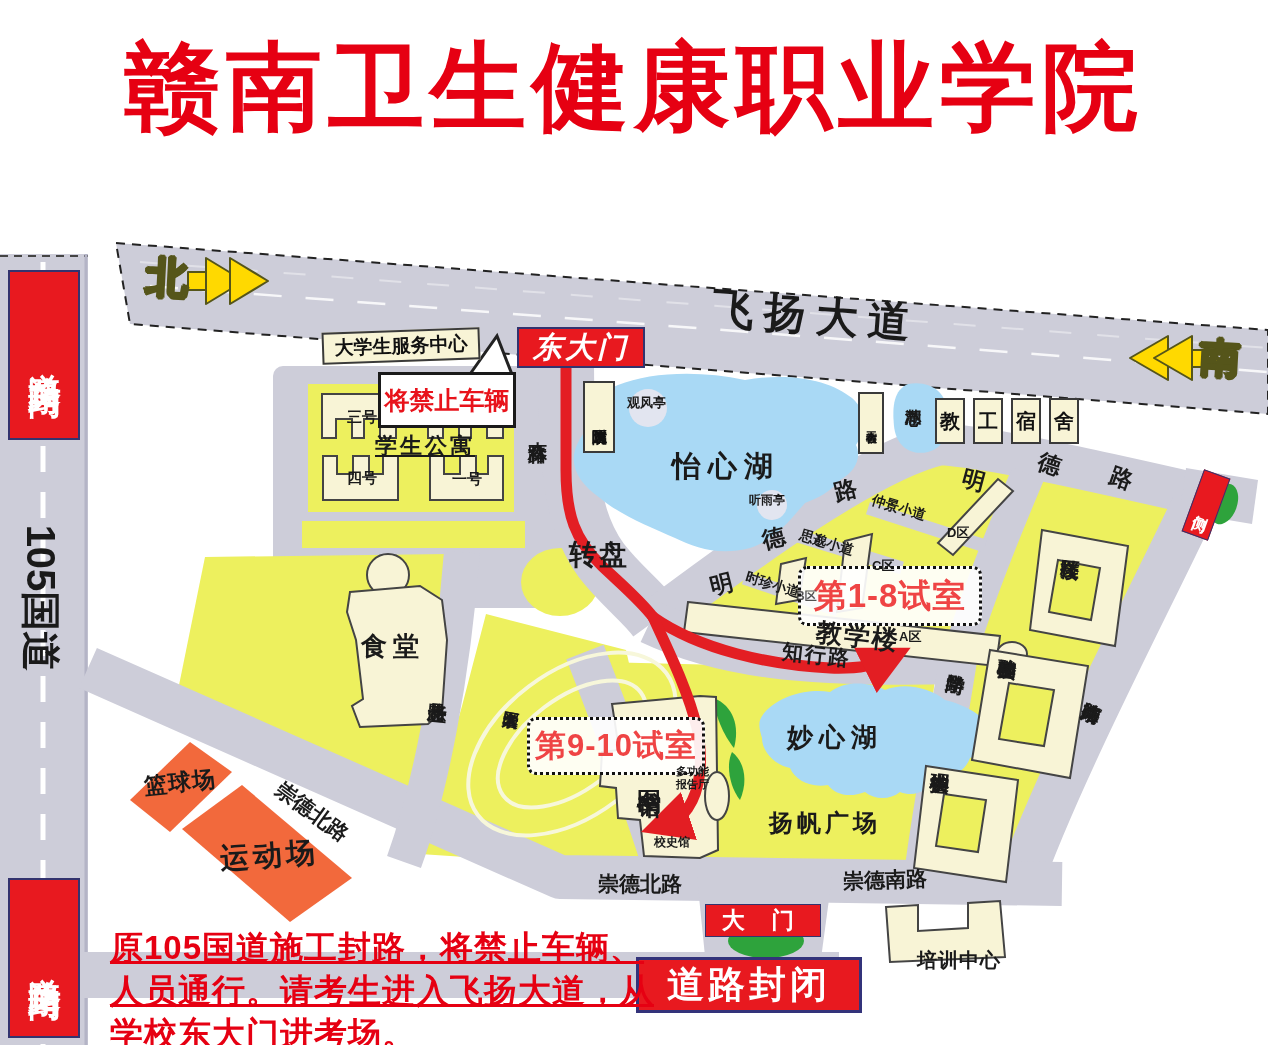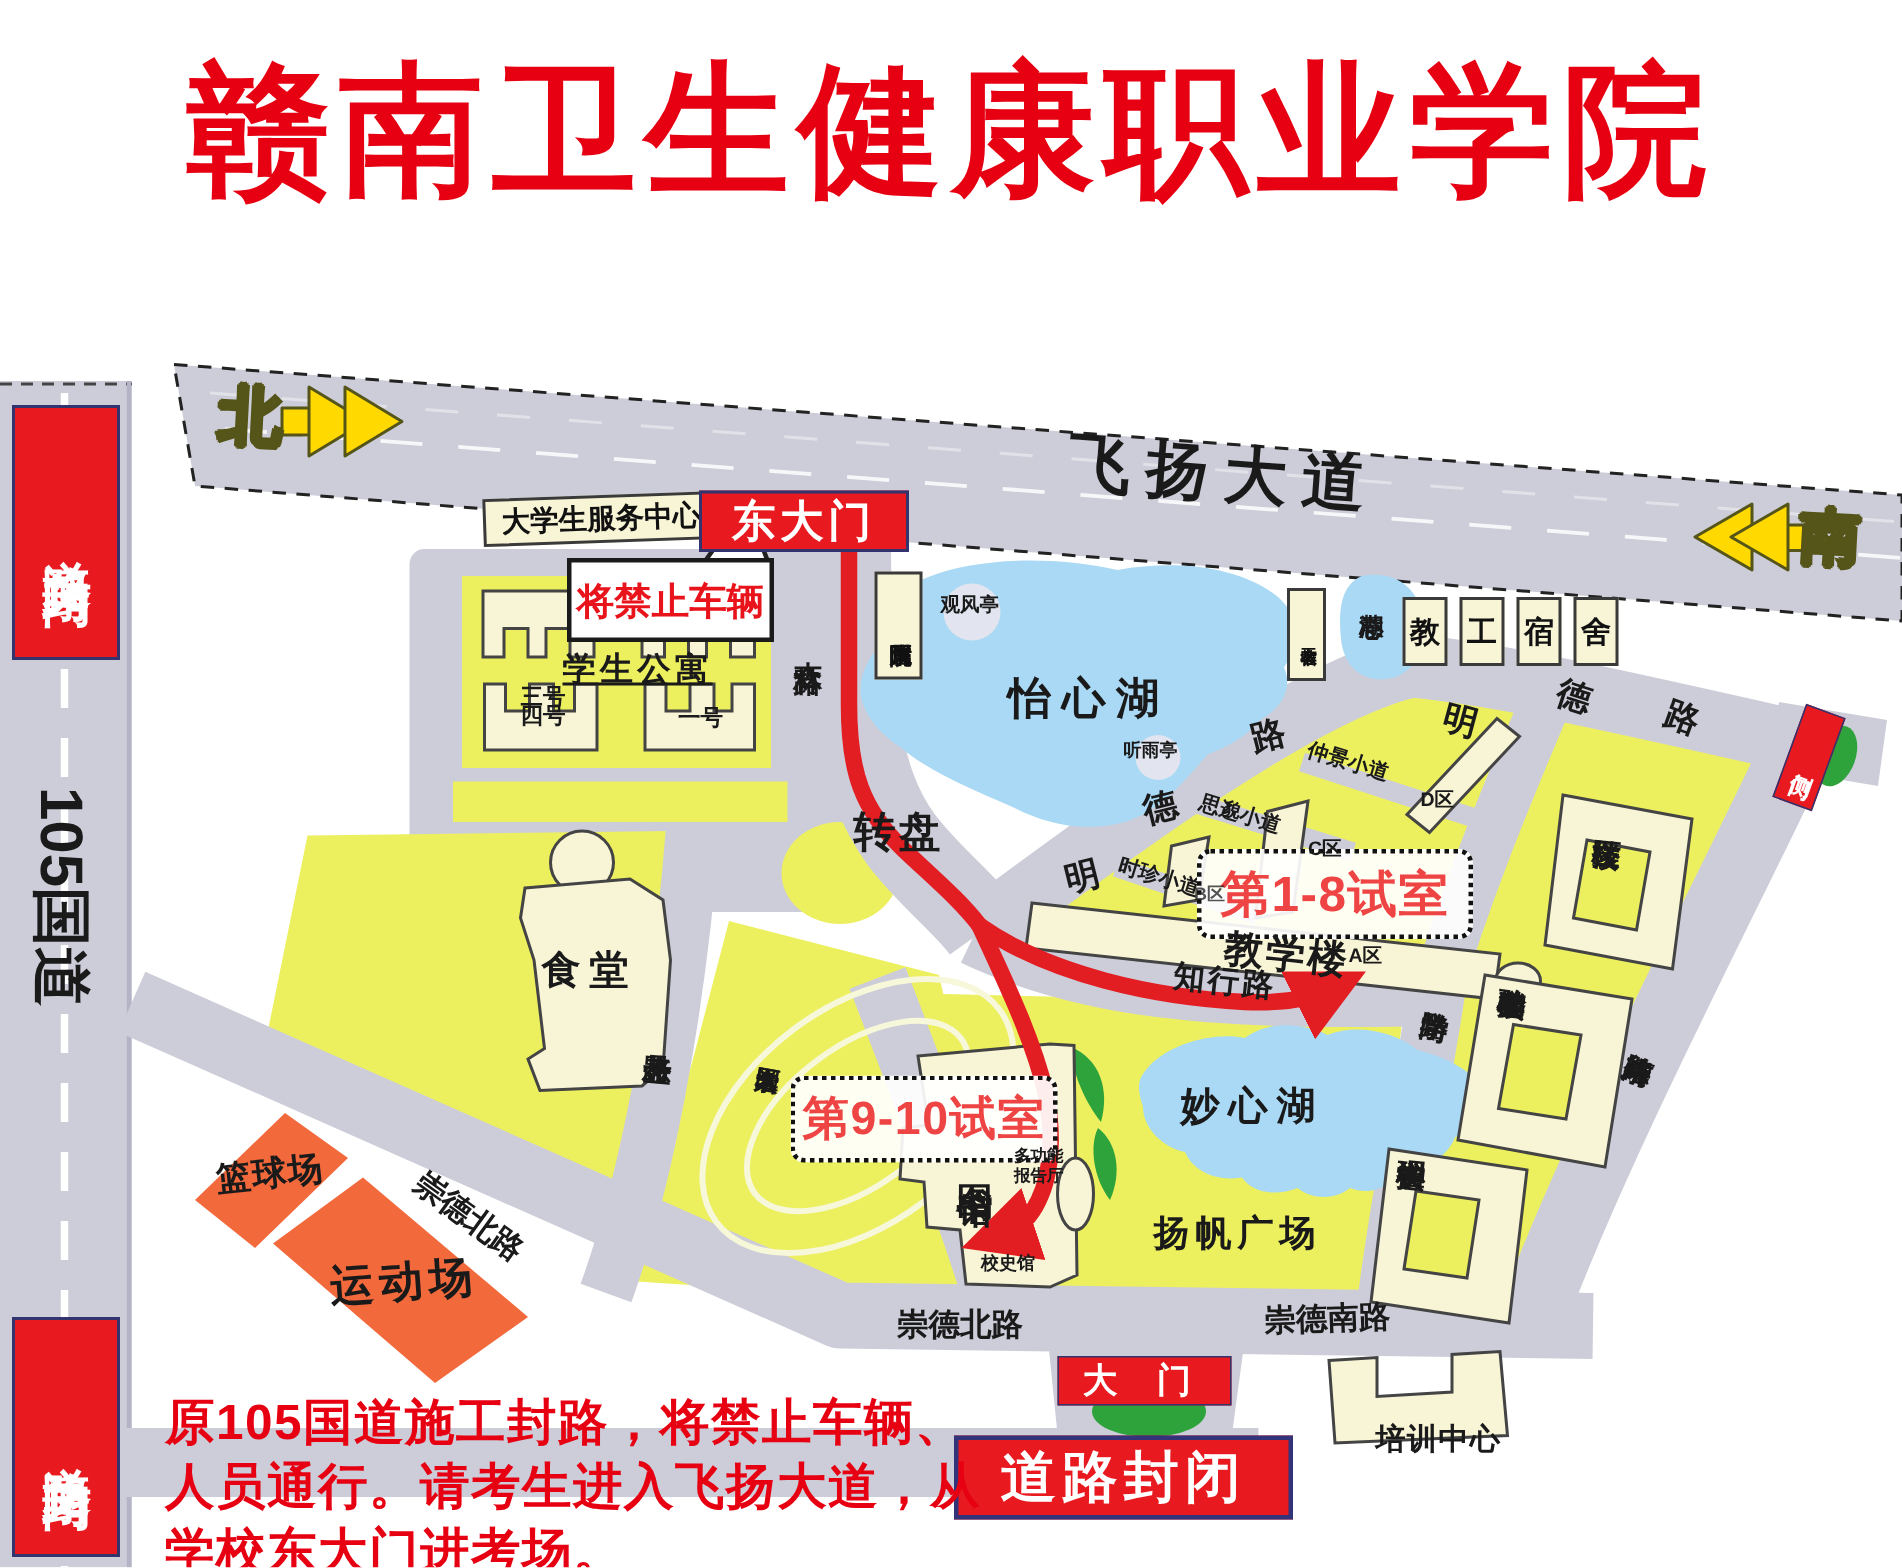--- a/index.html
+++ b/index.html
@@ -13,21 +13,21 @@
   .box{position:absolute;background:#f8f4d6;border:2px solid #3a3a3a;display:flex;align-items:center;justify-content:center;
        font-weight:bold;color:#111;box-sizing:border-box;white-space:nowrap;}
   .dotted{position:absolute;background:rgba(255,255,255,.92);border:3px dotted #111;border-radius:9px;
           display:flex;align-items:center;justify-content:center;font-weight:bold;color:#ef4444;letter-spacing:1px;}
   .title{position:absolute;left:0;top:24px;width:100%;text-align:center;font-weight:bold;color:#e60012;
          font-size:96px;letter-spacing:6px;}
   .compass{position:absolute;font-weight:bold;color:#ffd900;font-size:42px;
            -webkit-text-stroke:2px #55551a;text-shadow:-2px 0 0 #55551a,2px 0 0 #55551a,0 -2px 0 #55551a,0 2px 0 #55551a;}
   .callout{position:absolute;background:#fff;border:3px solid #1a1a1a;display:flex;align-items:center;justify-content:center;
            font-weight:bold;color:#e8131b;box-sizing:border-box;}
-  .notice{position:absolute;left:110px;font-weight:bold;color:#e60012;font-size:33px;letter-spacing:1px;white-space:nowrap;}
+  .notice{position:absolute;left:110px;font-weight:bold;color:#e60012;font-size:33px;letter-spacing:1px;white-space:nowrap;text-decoration:underline;}
 </style>
 </head>
 <body>
 
 <div id="stage">
 
 <svg id="map-svg" width="1268" height="1045" viewBox="0 0 1268 1045">
   <defs>
     <marker id="arr" markerWidth="4.6" markerHeight="4.6" viewBox="0 0 10 10" refX="5" refY="5" orient="auto">
       <path d="M0,0 L10,5 L0,10 Z" fill="#e31e23"></path>
@@ -162,30 +162,30 @@
 
 <div class="sign" style="left:8px;top:270px;width:72px;height:170px;">
   <span class="v" style="font-size:33px;letter-spacing:4px;">道路封闭</span>
 </div>
 <div class="sign" style="left:8px;top:878px;width:72px;height:160px;">
   <span class="v" style="font-size:33px;letter-spacing:3px;">道路封闭</span>
 </div>
 <div class="lbl" style="left:40px;top:598px;font-size:40px;transform:translate(-50%,-50%) rotate(90deg);">105国道</div>
 
 <div class="box" style="left:322px;top:330px;width:158px;height:32px;font-size:19px;transform:rotate(-2deg);">大学生服务中心</div>
-<div class="sign" style="left:466px;top:327px;width:140px;height:41px;font-size:29px;letter-spacing:3px;">东大门</div>
+<div class="sign" style="left:517px;top:327px;width:128px;height:41px;font-size:29px;letter-spacing:3px;font-style:italic;">东大门</div>
 <div class="callout" style="left:378px;top:372px;width:138px;height:56px;font-size:25px;">将禁止车辆</div>
 
 <div class="box" style="left:583px;top:381px;width:32px;height:72px;">
   <span class="v" style="font-size:15px;">附属医院</span>
 </div>
 
 <div class="lbl v" style="left:527px;top:426px;font-size:19px;letter-spacing:2px;">杏林路</div>
 <div class="lbl" style="left:375px;top:434px;font-size:22px;letter-spacing:3px;text-decoration:underline;">学生公寓</div>
-<div class="lbl" style="left:347px;top:409px;font-size:15px;margin-top:48px;">三号</div>
+<div class="lbl" style="left:347px;top:409px;font-size:15px;">三号</div>
 <div class="lbl" style="left:347px;top:470px;font-size:15px;">四号</div>
 <div class="lbl" style="left:452px;top:471px;font-size:15px;">一号</div>
 
 <div class="lbl" style="left:531px;top:540px;font-size:28px;letter-spacing:2px;margin-left:38px;">转盘</div>
 <div class="lbl" style="left:361px;top:632px;font-size:26px;letter-spacing:6px;">食堂</div>
 
 <div class="lbl" style="left:627px;top:396px;font-size:13px;">观风亭</div>
 <div class="lbl" style="left:672px;top:451px;font-size:29px;letter-spacing:7px;">怡心湖</div>
 <div class="lbl" style="left:749px;top:494px;font-size:12px;">听雨亭</div>
 <div class="lbl v" style="left:905px;top:396px;font-size:16px;">慧心湖</div>

